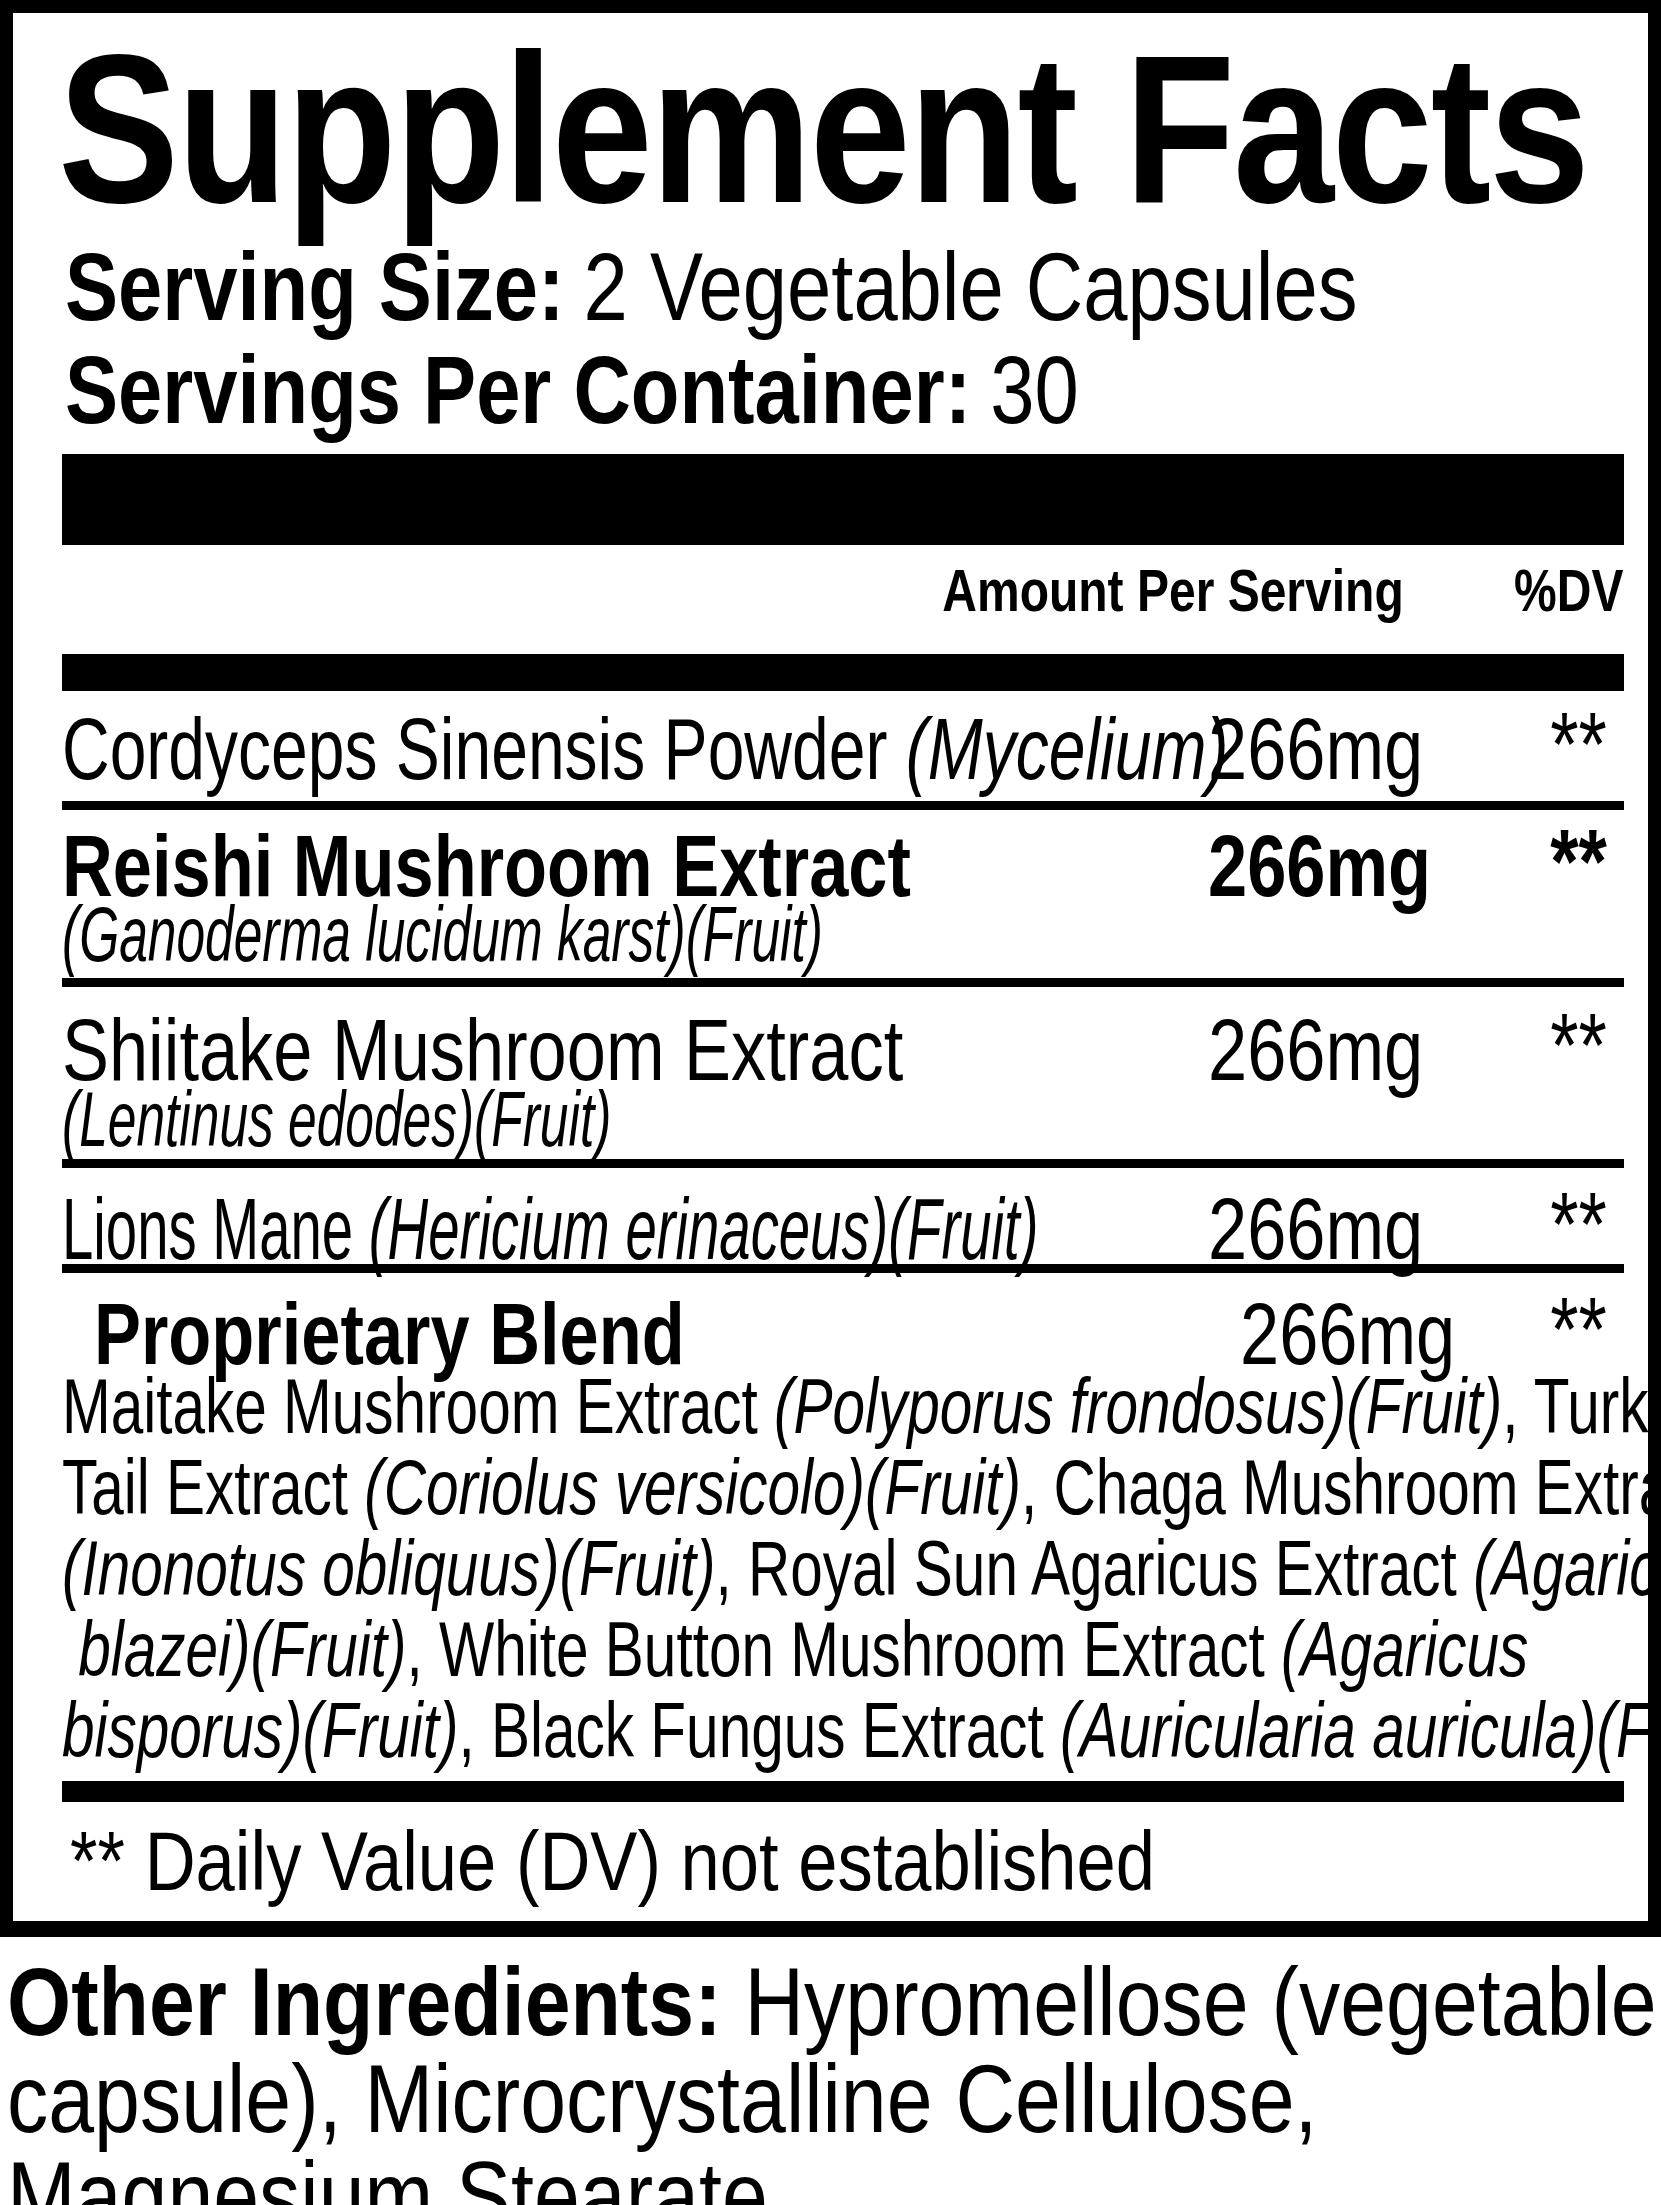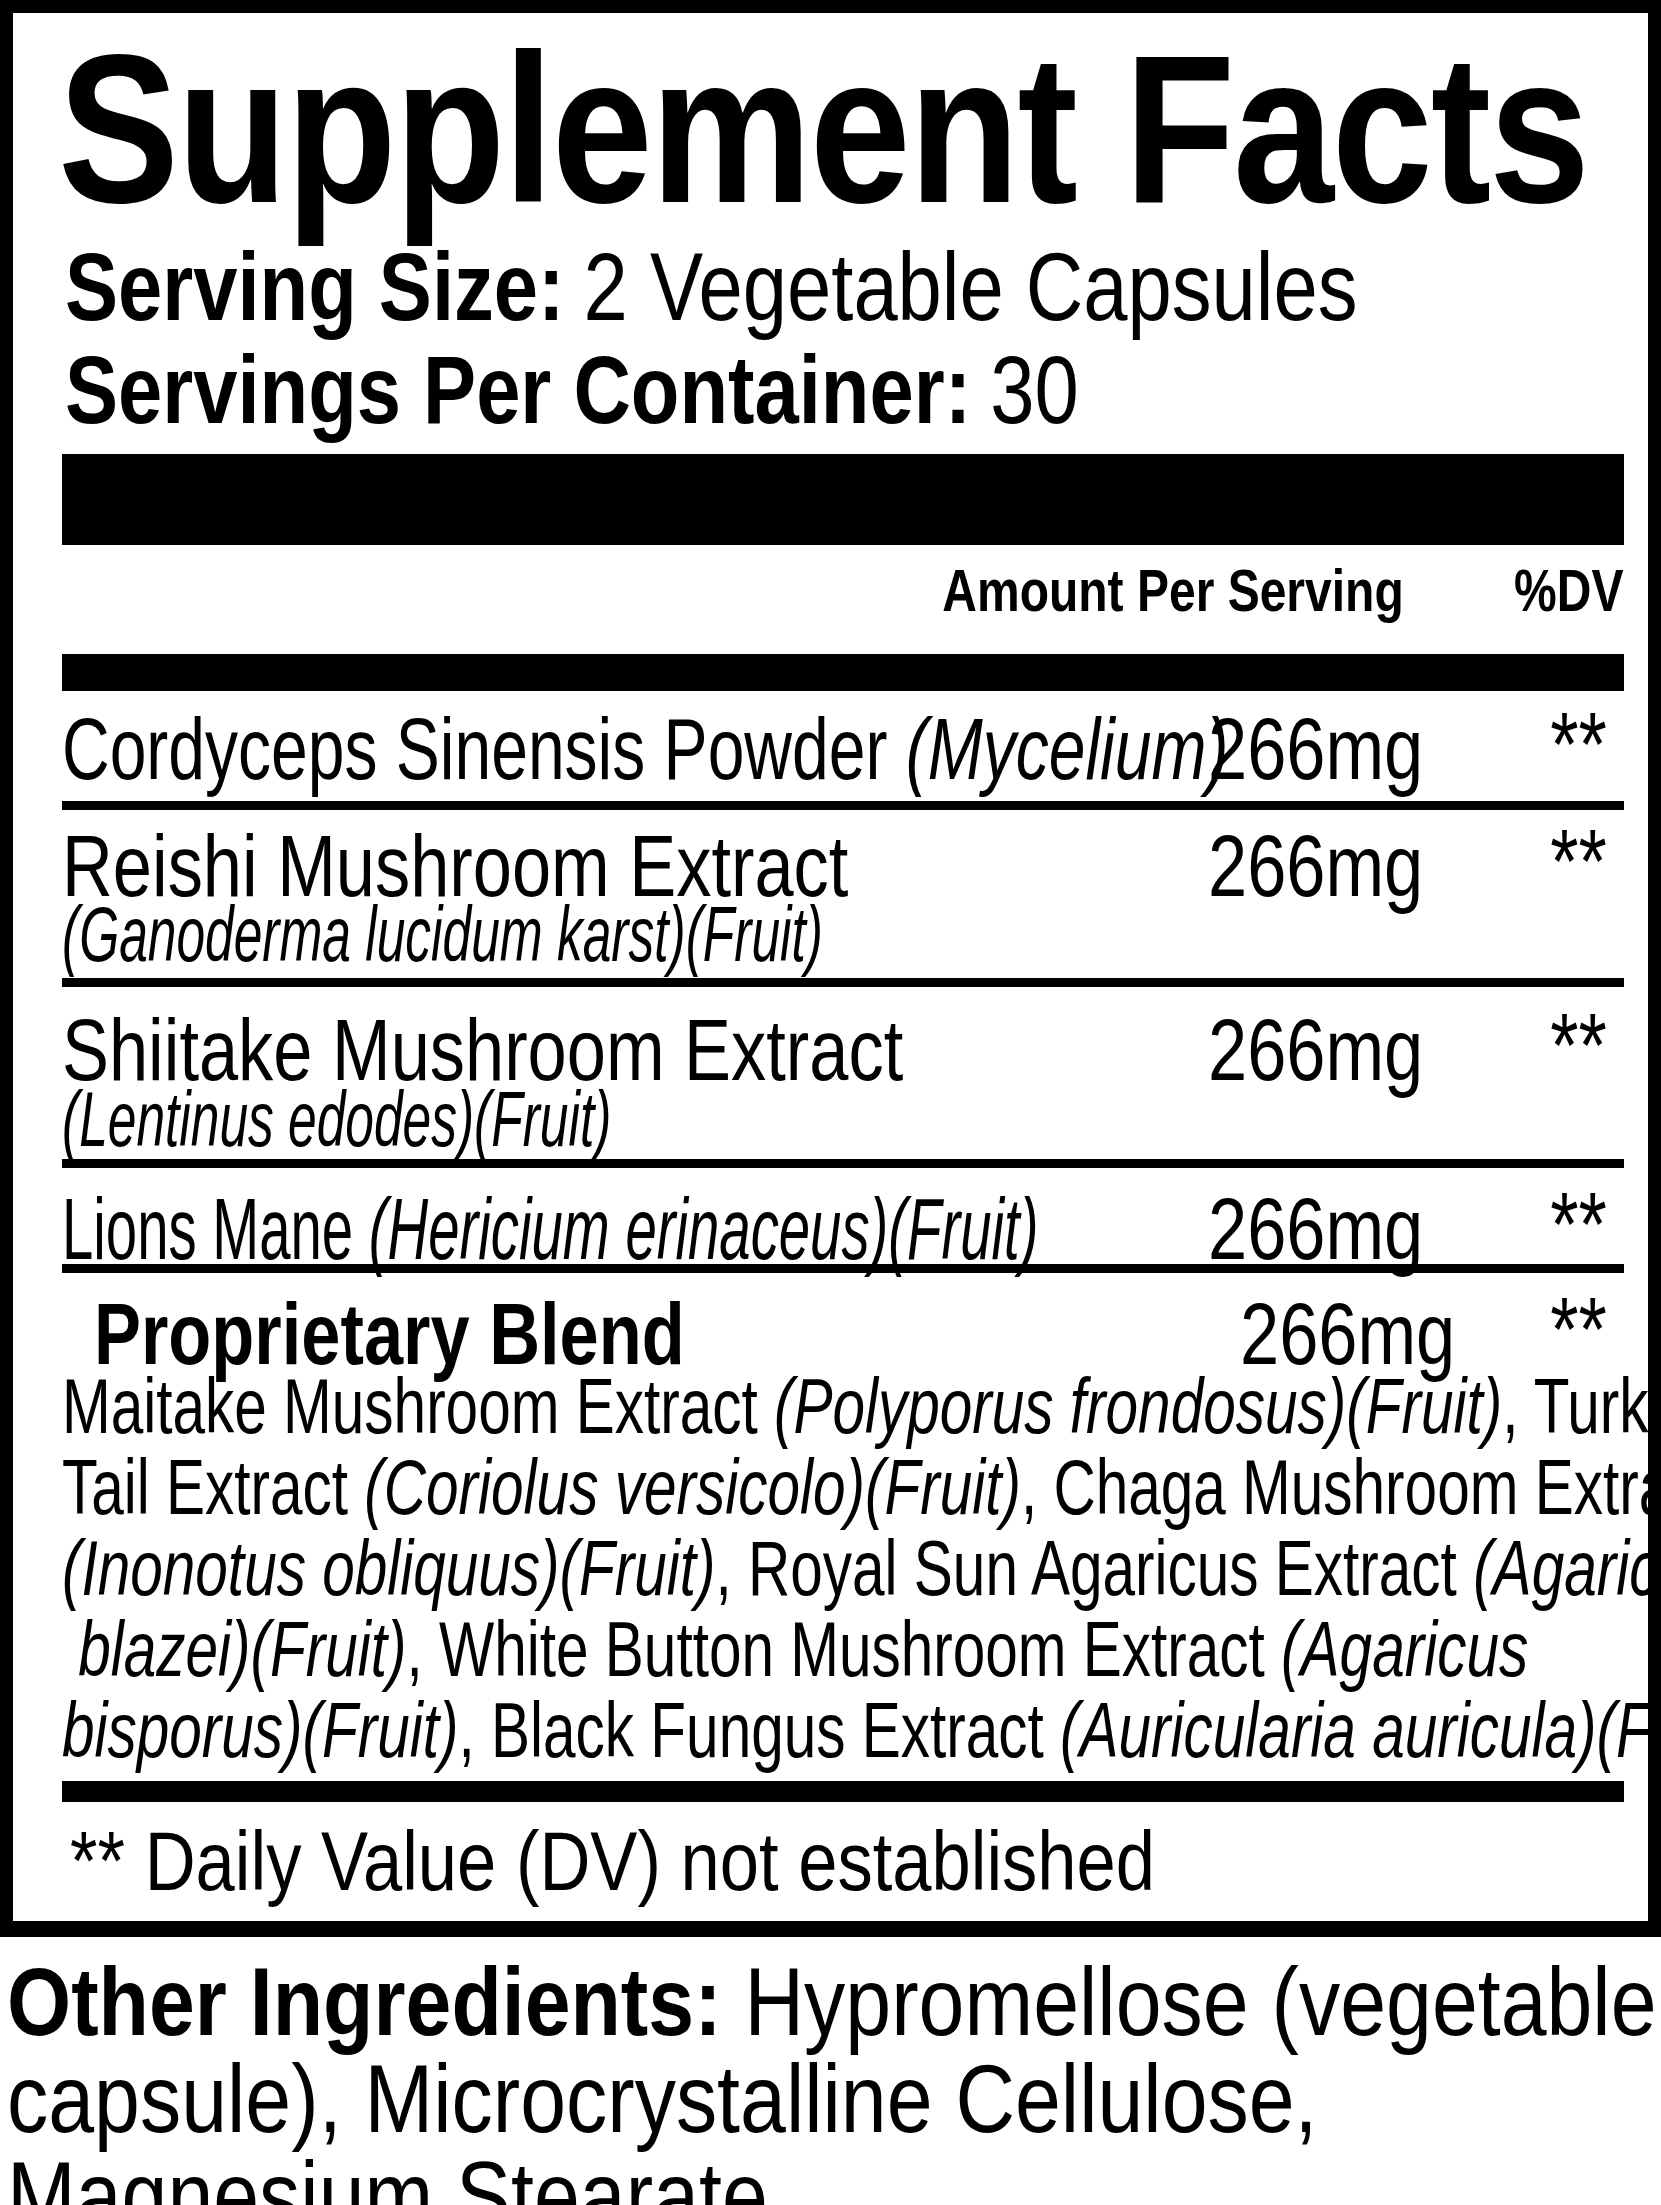--- a/index.html
+++ b/index.html
@@ -41,21 +41,21 @@
   .bar-bottom{top:1768px;height:21px;}
   .amount-header{
     position:absolute;top:548px;right:25px;
     font-size:60px;font-weight:bold;line-height:1;
     white-space:nowrap;
   }
   .scale-r{display:inline-block;transform:scaleX(.8);transform-origin:100% 0;}
   .hgap{display:inline-block;width:138px;}
   .row{position:absolute;left:0;right:16px;height:105px;}
   .r1{top:688px;}
-  .r2{top:805px;}
+  .r2{top:805px;font-weight:bold;}
   .r3{top:989px;}
   .r4{top:1168px;text-align:center;}
   .r5{top:1273px;margin-left:32px;}
   .row .name{
     position:absolute;left:49px;top:0;
     font-size:88px;line-height:1.08;
     white-space:nowrap;transform-origin:0 0;
   }
   .s80{transform:scaleX(.8);}
   .s75{transform:scaleX(.75);}

